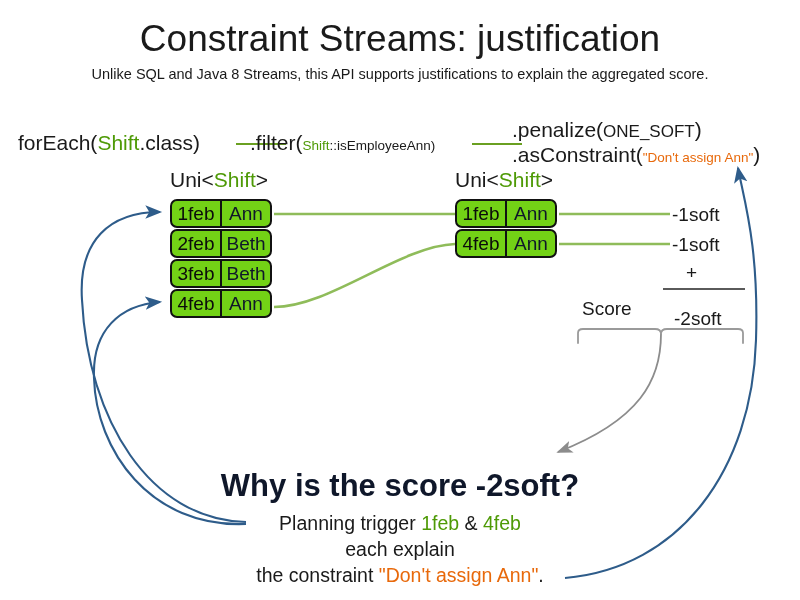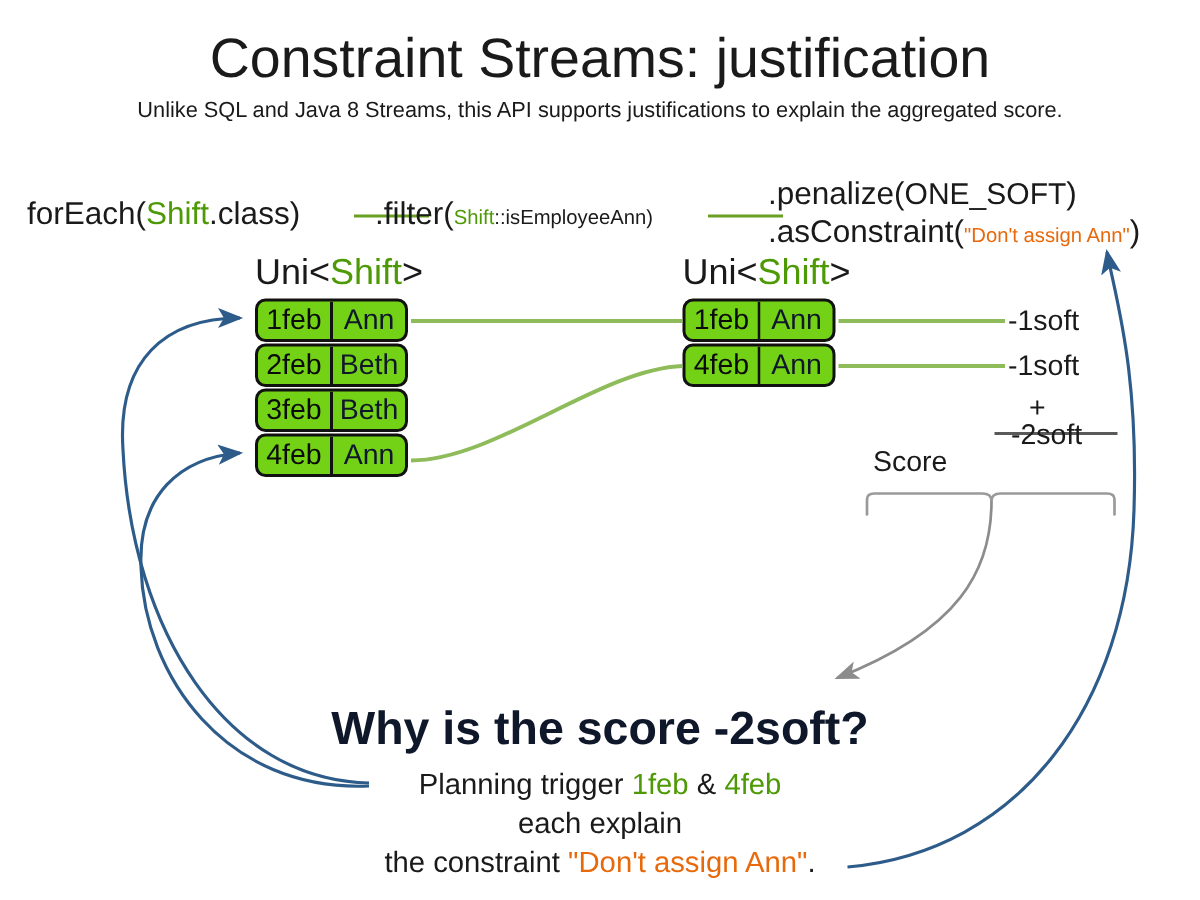--- a/index.html
+++ b/index.html
@@ -17,34 +17,34 @@
   }
   .subtitle{
     position:absolute;left:0;top:66px;width:800px;text-align:center;
     font-size:14.5px;font-weight:400;color:#1a1a1a;
   }
 
   
   .code{position:absolute;font-size:21px;color:#1a1a1a;white-space:nowrap;}
   .code .g{color:#4e9a06;}
   .small{font-size:13.5px;}
-  .smallcaps{font-size:20px;}
+  .smallcaps{font-size:17px;}
   .codequote{color:#e8690b;font-size:13.5px;}
 
   #code-foreach{left:18px;top:131px;}
   #code-filter{left:250px;top:131px;}
   #code-penalize{left:512px;top:118px;}
   #code-asconstraint{left:512px;top:143px;}
 
   .connector{position:absolute;height:0;border-top:2.4px solid #6aa021;}
   #conn1{left:236px;top:143px;width:50px;}
   #conn2{left:472px;top:143px;width:50px;}
 
   
-  .uni-label{position:absolute;font-size:24px;color:#1a1a1a;white-space:nowrap;}
+  .uni-label{position:absolute;font-size:21px;color:#1a1a1a;white-space:nowrap;}
   .uni-label .g{color:#4e9a06;}
   #uni-left{left:170px;top:168px;}
   #uni-right{left:455px;top:168px;}
 
   
   .tuple-table{position:absolute;}
   .tuple-row{
     position:relative;width:102px;height:29px;margin-bottom:1px;
     background:#73d216;border:2.2px solid #111111;border-radius:7px;
     box-sizing:border-box;display:flex;align-items:center;
@@ -60,21 +60,21 @@
   }
   #table-left{left:170px;top:199px;}
   #table-right{left:455px;top:199px;}
 
   
   .score-text{position:absolute;font-size:19px;color:#1a1a1a;white-space:nowrap;}
   #soft1{left:672px;top:204px;}
   #soft2{left:672px;top:234px;}
   #plus{left:686px;top:262px;font-size:19px;}
   #score-word{left:582px;top:298px;}
-  #score-total{left:674px;top:280px;}
+  #score-total{left:674px;top:308px;}
   #sum-rule{position:absolute;left:663px;top:288px;width:82px;height:0;border-top:2px solid #5a5a5a;}
 
   
   .why{
     position:absolute;left:0;top:468px;width:800px;text-align:center;
     font-size:31px;font-weight:bold;color:#0f172a;
   }
   .explain{
     position:absolute;left:0;width:800px;text-align:center;
     font-size:19.5px;color:#1a1a1a;

